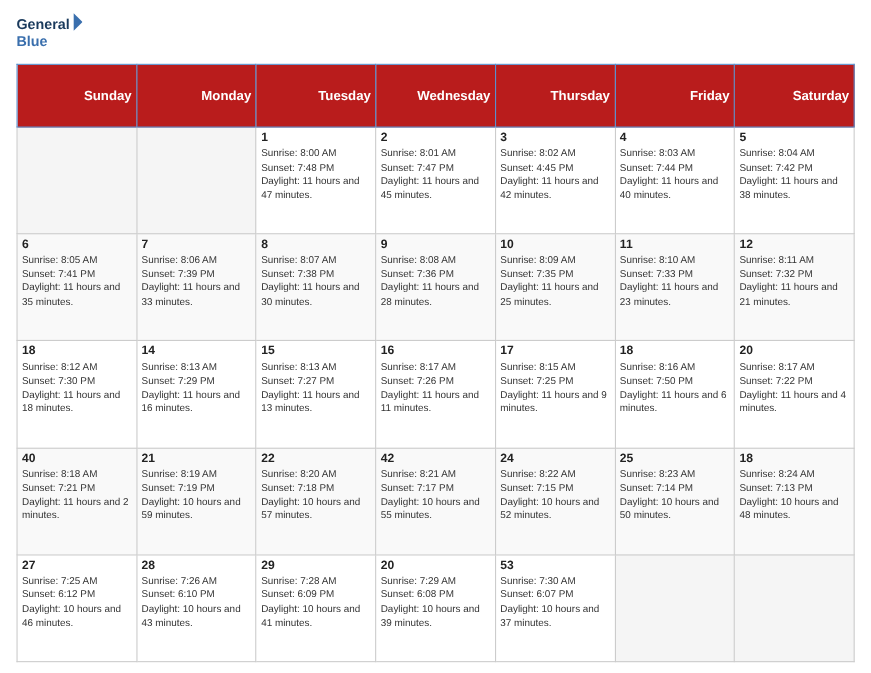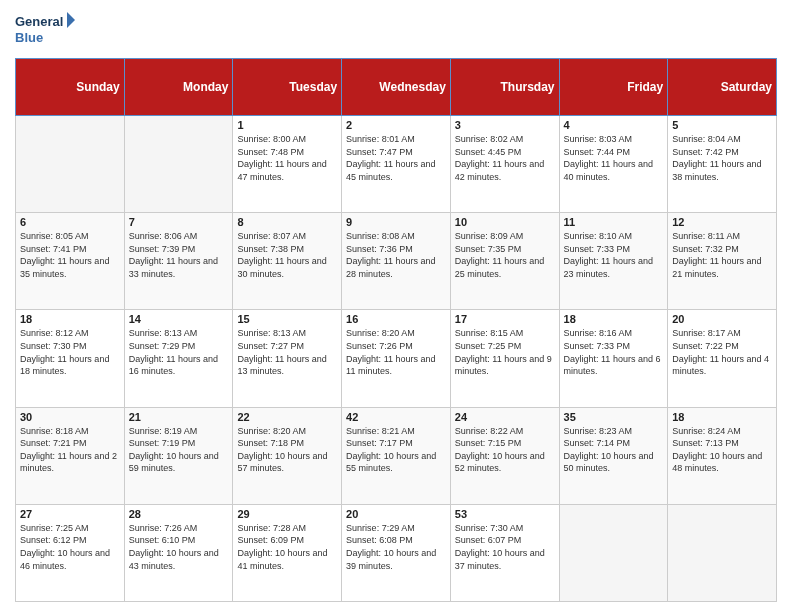--- a/index.html
+++ b/index.html
@@ -207,46 +207,46 @@
 Daylight: 11 hours and 16 minutes.</div>
           </td>
           <td>
             <span class="day-number">15</span>
             <div class="day-info">Sunrise: 8:13 AM
 Sunset: 7:27 PM
 Daylight: 11 hours and 13 minutes.</div>
           </td>
           <td>
             <span class="day-number">16</span>
-            <div class="day-info">Sunrise: 8:20 AM
+            <div class="day-info">Sunrise: 8:17 AM
 Sunset: 7:26 PM
 Daylight: 11 hours and 11 minutes.</div>
           </td>
           <td>
             <span class="day-number">17</span>
             <div class="day-info">Sunrise: 8:15 AM
 Sunset: 7:25 PM
 Daylight: 11 hours and 9 minutes.</div>
           </td>
           <td>
             <span class="day-number">18</span>
             <div class="day-info">Sunrise: 8:16 AM
-Sunset: 7:33 PM
+Sunset: 7:50 PM
 Daylight: 11 hours and 6 minutes.</div>
           </td>
           <td>
             <span class="day-number">20</span>
             <div class="day-info">Sunrise: 8:17 AM
 Sunset: 7:22 PM
 Daylight: 11 hours and 4 minutes.</div>
           </td>
         </tr>
         <tr>
           <td>
-            <span class="day-number">30</span>
+            <span class="day-number">40</span>
             <div class="day-info">Sunrise: 8:18 AM
 Sunset: 7:21 PM
 Daylight: 11 hours and 2 minutes.</div>
           </td>
           <td>
             <span class="day-number">21</span>
             <div class="day-info">Sunrise: 8:19 AM
 Sunset: 7:19 PM
 Daylight: 10 hours and 59 minutes.</div>
           </td>
@@ -262,21 +262,21 @@
 Sunset: 7:17 PM
 Daylight: 10 hours and 55 minutes.</div>
           </td>
           <td>
             <span class="day-number">24</span>
             <div class="day-info">Sunrise: 8:22 AM
 Sunset: 7:15 PM
 Daylight: 10 hours and 52 minutes.</div>
           </td>
           <td>
-            <span class="day-number">35</span>
+            <span class="day-number">25</span>
             <div class="day-info">Sunrise: 8:23 AM
 Sunset: 7:14 PM
 Daylight: 10 hours and 50 minutes.</div>
           </td>
           <td>
             <span class="day-number">18</span>
             <div class="day-info">Sunrise: 8:24 AM
 Sunset: 7:13 PM
 Daylight: 10 hours and 48 minutes.</div>
           </td>

